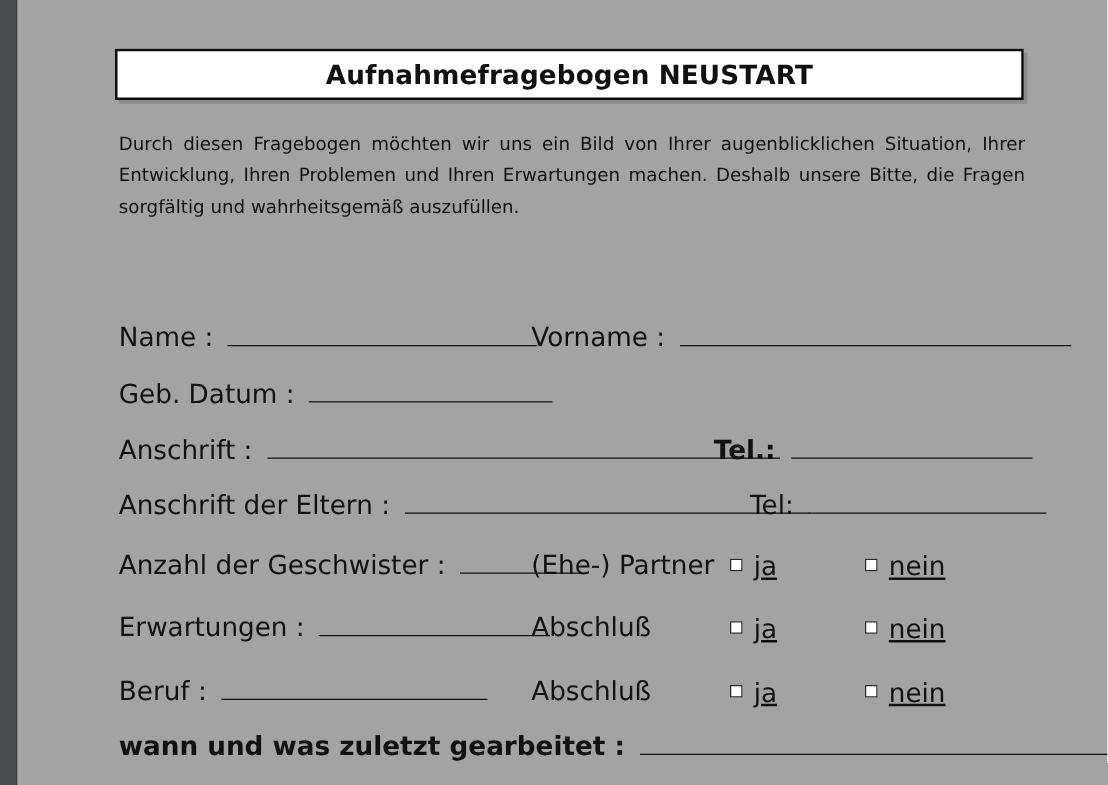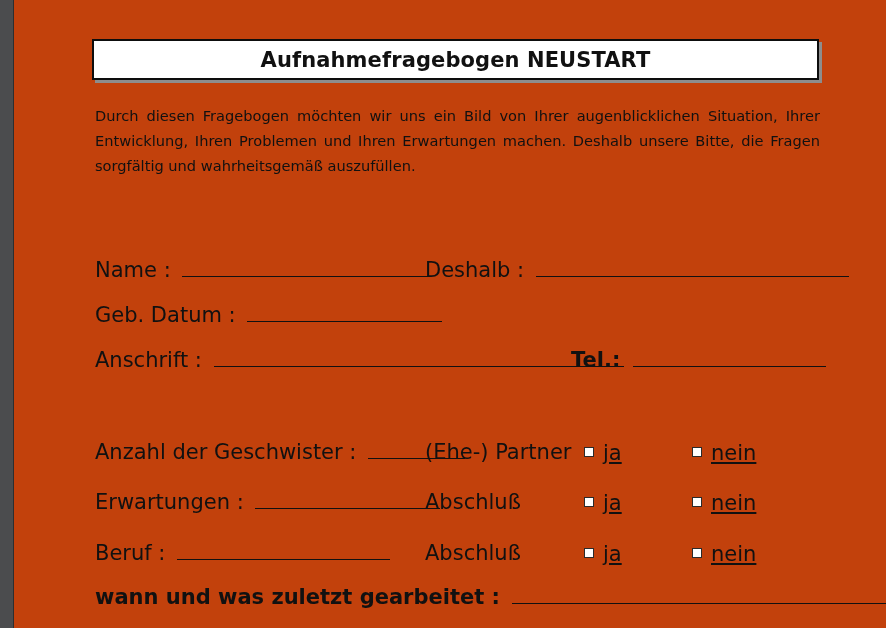--- a/index.html
+++ b/index.html
@@ -22,21 +22,21 @@
     width: 13px;
     height: 628px;
     background: #4b4c4e;
     border-right: 1px solid #2d2e30;
   }
   #page {
     position: absolute;
     left: 14px; top: 0;
     width: 872px;
     height: 628px;
-    background: #c2410c;
+    background: #a3a3a3;
   }
   
   .title-box {
     position: absolute;
     left: 78px;
     top: 39px;
     width: 727px;
     height: 41px;
     border: 2px solid #0d0d0d;
     background: #ffffff;
@@ -135,39 +135,47 @@
       <div class="title-text">Aufnahmefragebogen NEUSTART</div>
     </div>
 
     <div class="intro">Durch diesen Fragebogen möchten wir uns ein Bild von Ihrer augenblicklichen Situation, Ihrer Entwicklung, Ihren Problemen und Ihren Erwartungen machen. Deshalb unsere Bitte, die Fragen sorgfältig und wahrheitsgemäß auszufüllen.</div>
 
 
     <div class="row" style="top:258px;">
       <span class="lbl">Name :</span>
       <span class="fill" style="width:248px;"></span>
       <span class="col2" style="left:330px;">
-        <span class="lbl">Deshalb :</span>
+        <span class="lbl">Vorname :</span>
         <span class="fill" style="width:313px;"></span>
       </span>
     </div>
 
     <div class="row" style="top:303px;">
       <span class="lbl">Geb. Datum :</span>
       <span class="fill" style="width:195px;"></span>
     </div>
 
     <div class="row" style="top:348px;">
       <span class="lbl">Anschrift :</span>
       <span class="fill" style="width:410px;"></span>
       <span class="col2" style="left:476px;font-weight:bold;">
         <span class="lbl">Tel.:</span>
         <span class="fill" style="width:193px;"></span>
       </span>
     </div>
 
+    <div class="row" style="top:392px;">
+      <span class="lbl">Anschrift der Eltern :</span>
+      <span class="fill" style="width:324px;"></span>
+      <span class="col2" style="left:505px;">
+        <span class="lbl">Tel:</span>
+        <span class="fill" style="width:190px;"></span>
+      </span>
+    </div>
 
     <div class="row" style="top:440px;">
       <span class="lbl">Anzahl der Geschwister :</span>
       <span class="fill" style="width:97px;"></span>
       <span class="col2" style="left:330px;">
         <span class="lbl">(Ehe-) Partner</span>
       </span>
       <span class="cbx-group" style="left:489px;">
         <span class="cbx"></span><span class="cbx-lbl">ja</span>
       </span>

